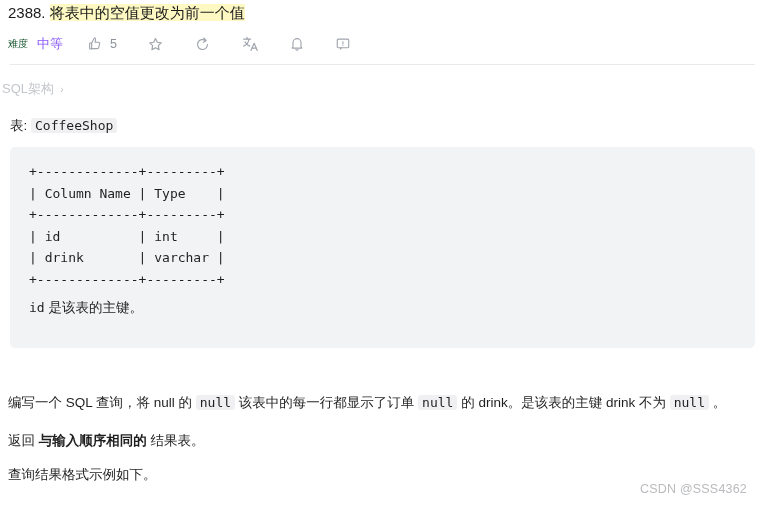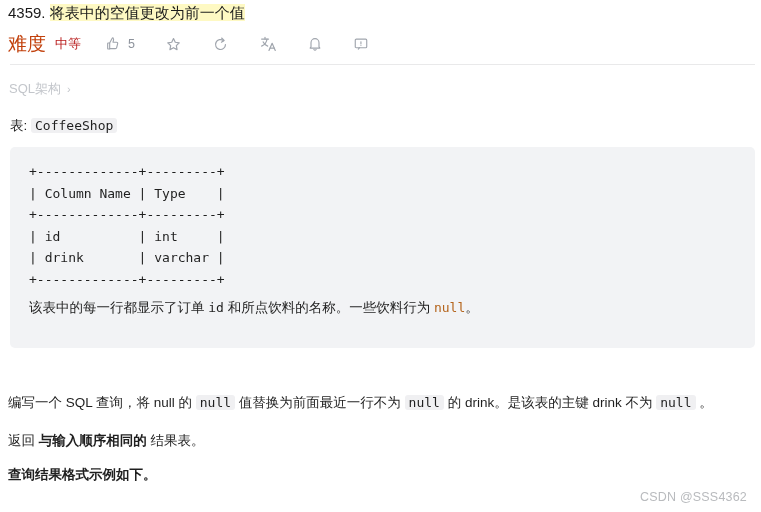--- a/index.html
+++ b/index.html
@@ -38,27 +38,27 @@
   .meta-row {
     position: absolute;
     left: 8px;
     top: 33px;
     height: 22px;
     display: flex;
     align-items: center;
     white-space: nowrap;
   }
   .meta-label {
-    font-size: 19px;
-    color: #c2410c;
+    font-size: 10px;
+    color: #14532d;
     margin-right: 9px;
   }
   .meta-diff {
     font-size: 13px;
-    color: #b91c1c;
+    color: #8b5cf6;
   }
   .icon-btn {
     display: inline-flex;
     align-items: center;
     color: #a0a5ad;
     margin-left: 23px;
   }
   .icon-btn svg { display:block; }
   .icon-count {
     font-size: 12.5px;
@@ -72,21 +72,21 @@
     left: 10px;
     top: 64px;
     width: 745px;
     height: 1px;
     background: #e9e9ea;
   }
 
   
   .schema-toggle {
     position: absolute;
-    left: 9px;
+    left: 2px;
     top: 80px;
     font-size: 13px;
     color: #c3c6cb;
     display: flex;
     align-items: center;
     white-space: nowrap;
   }
   .schema-chev {
     margin-left: 6px;
     font-size: 11px;
@@ -153,38 +153,38 @@
   .para {
     position: absolute;
     left: 8px;
     font-size: 13.5px;
     line-height: 22px;
     color: #1f1f1f;
     white-space: nowrap;
   }
   .p1 { top: 392px; }
   .p2 { top: 430px; text-align: center; }
-  .p3 { top: 464px; font-weight: bold; }
+  .p3 { top: 464px; }
   .para b { font-weight: bold; }
 
   
   .watermark {
     position: absolute;
     right: 14px;
-    bottom: 8px;
+    bottom: 16px;
     font-size: 12.5px;
     color: #b9bbbe;
     letter-spacing: 0.2px;
   }
 </style>
 </head>
 <body>
 
 <div class="title-row">
-  <span class="title-num">4359. </span><span class="title-sel">将表中的空值更改为前一个值</span>
+  <span class="title-num">2388. </span><span class="title-sel">将表中的空值更改为前一个值</span>
 </div>
 
 <div class="meta-row">
   <span class="meta-label">难度</span>
   <span class="meta-diff">中等</span>
 
   <span class="icon-btn" style="margin-left:24px;">
     <svg width="16" height="16" viewBox="0 0 24 24" fill="none" stroke="currentColor" stroke-width="1.7" stroke-linecap="round" stroke-linejoin="round">
       <path d="M7 10.5v9H4.6a.6.6 0 0 1-.6-.6v-7.8a.6.6 0 0 1 .6-.6H7z"></path>
       <path d="M7 10.5l3.8-7.2a.9.9 0 0 1 1.6.1c.5 1 .6 2.2.3 3.3l-.7 2.6h5.3c1.2 0 2 1.1 1.7 2.2l-1.5 6c-.2.9-1 1.5-1.9 1.5H7"></path>
@@ -245,26 +245,26 @@
 </div>
 
 <div class="code-block">
   <pre class="ascii">+-------------+---------+
 | Column Name | Type    |
 +-------------+---------+
 | id          | int     |
 | drink       | varchar |
 +-------------+---------+</pre>
   <div class="note-lines">
-    <div><span>该表中的每一行都显示了订单 </span><span class="mono">id</span><span> 和所点饮料的名称。一些饮料行为 </span><span class="mono-null">null</span><span>。</span></div>
+    <div><span class="mono">id</span><span> 是该表的主键。</span></div>
   </div>
 </div>
 
 <div class="para p1">
-  <span>编写一个 SQL 查询，将 null 的 </span><code class="inline">null</code><span> 值替换为前面最近一行不为 </span><code class="inline">null</code><span> 的 drink。是该表的主键 drink 不为 </span><code class="inline">null</code><span> 。</span>
+  <span>编写一个 SQL 查询，将 null 的 </span><code class="inline">null</code><span> 该表中的每一行都显示了订单 </span><code class="inline">null</code><span> 的 drink。是该表的主键 drink 不为 </span><code class="inline">null</code><span> 。</span>
 </div>
 
 <div class="para p2">
   <span>返回 </span><b>与输入顺序相同的</b><span> 结果表。</span>
 </div>
 
 <div class="para p3">查询结果格式示例如下。</div>
 
 <div class="watermark">CSDN @SSS4362</div>
 

